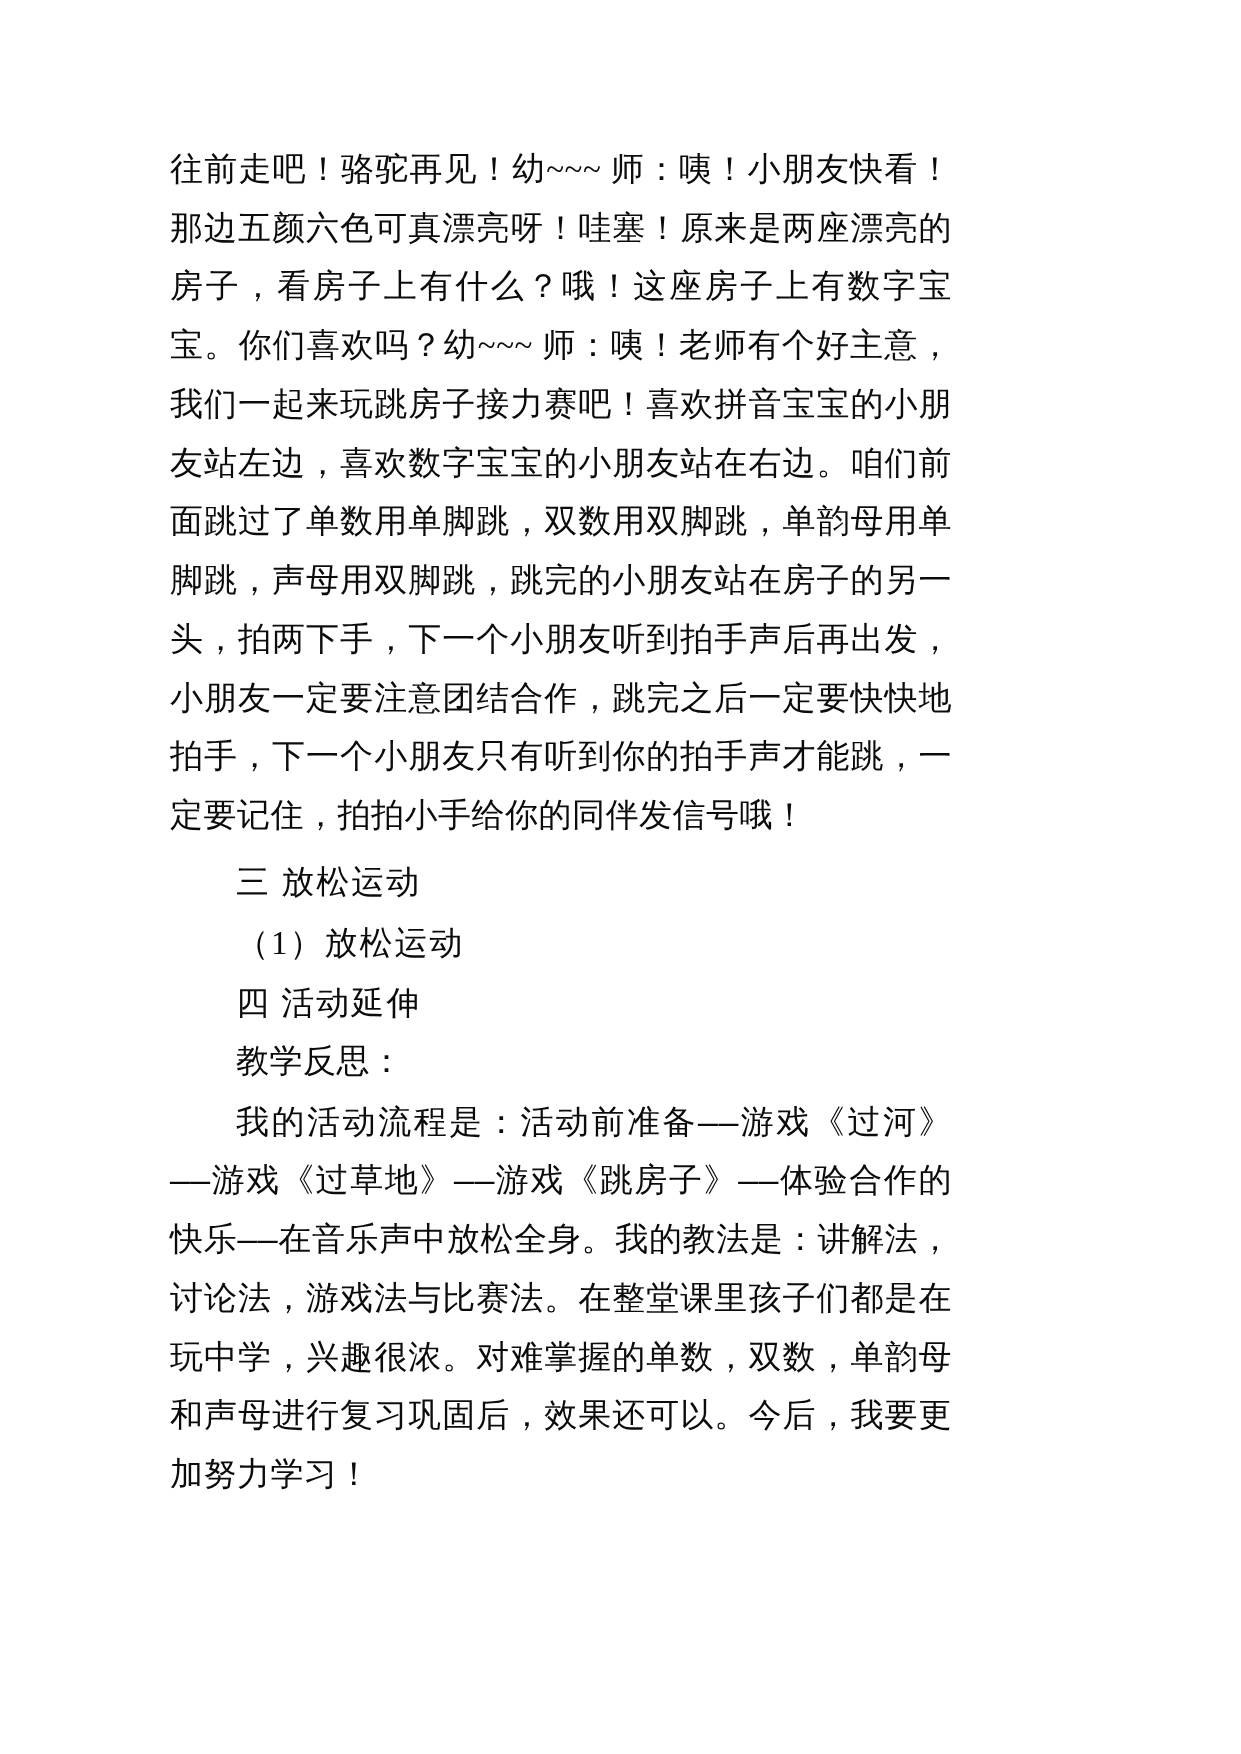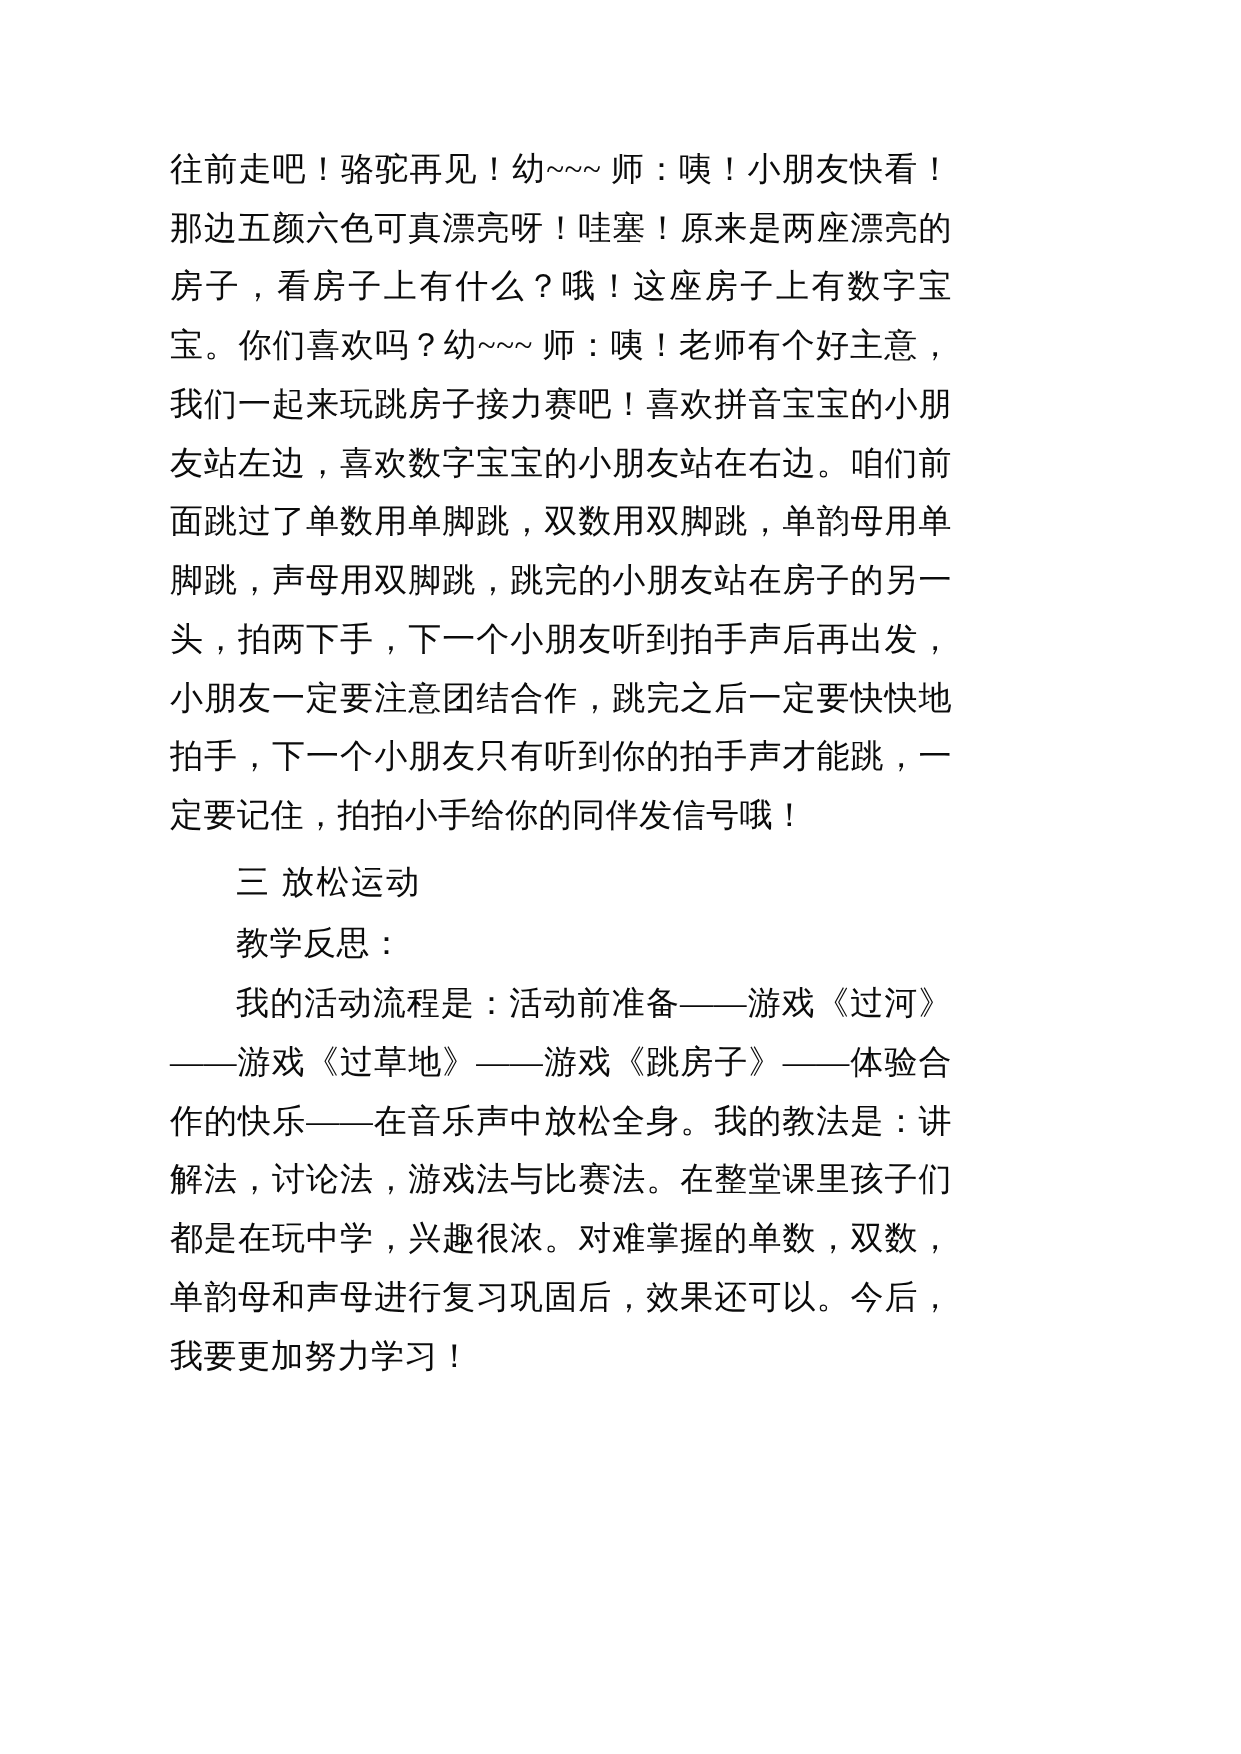--- a/index.html
+++ b/index.html
@@ -29,41 +29,44 @@
     letter-spacing: 0.5px;
     text-align: justify;
     text-justify: inter-ideograph;
   }
   .para {
     margin: 0 0 2px 0;
     white-space: normal;
   }
   .para.indent {
     text-indent: 2em;
+    font-family: Liberation Mono, monospace;
   }
   .para.heading {
     text-indent: 2em;
     letter-spacing: 2px;
   }
   .spacer-sm { height: 6px; }
 </style>
 </head>
 <body>
 
 <div class="page">
   <div class="doc-body">
 
     <p class="para">往前走吧！骆驼再见！幼~~~ 师：咦！小朋友快看！那边五颜六色可真漂亮呀！哇塞！原来是两座漂亮的房子，看房子上有什么？哦！这座房子上有数字宝宝。你们喜欢吗？幼~~~ 师：咦！老师有个好主意，我们一起来玩跳房子接力赛吧！喜欢拼音宝宝的小朋友站左边，喜欢数字宝宝的小朋友站在右边。咱们前面跳过了单数用单脚跳，双数用双脚跳，单韵母用单脚跳，声母用双脚跳，跳完的小朋友站在房子的另一头，拍两下手，下一个小朋友听到拍手声后再出发，小朋友一定要注意团结合作，跳完之后一定要快快地拍手，下一个小朋友只有听到你的拍手声才能跳，一定要记住，拍拍小手给你的同伴发信号哦！</p>
 
     <div class="spacer-sm"></div>
 
     <p class="para heading">三  放松运动</p>
 
+    <p class="para heading">（1）放松运动</p>
 
 
+    <p class="para heading">四  活动延伸</p>
 
 
     <p class="para indent">教学反思：</p>
 
     <p class="para indent">我的活动流程是：活动前准备——游戏《过河》——游戏《过草地》——游戏《跳房子》——体验合作的快乐——在音乐声中放松全身。我的教法是：讲解法，讨论法，游戏法与比赛法。在整堂课里孩子们都是在玩中学，兴趣很浓。对难掌握的单数，双数，单韵母和声母进行复习巩固后，效果还可以。今后，我要更加努力学习！</p>
 
   </div>
 </div>
 
 </body></html>

